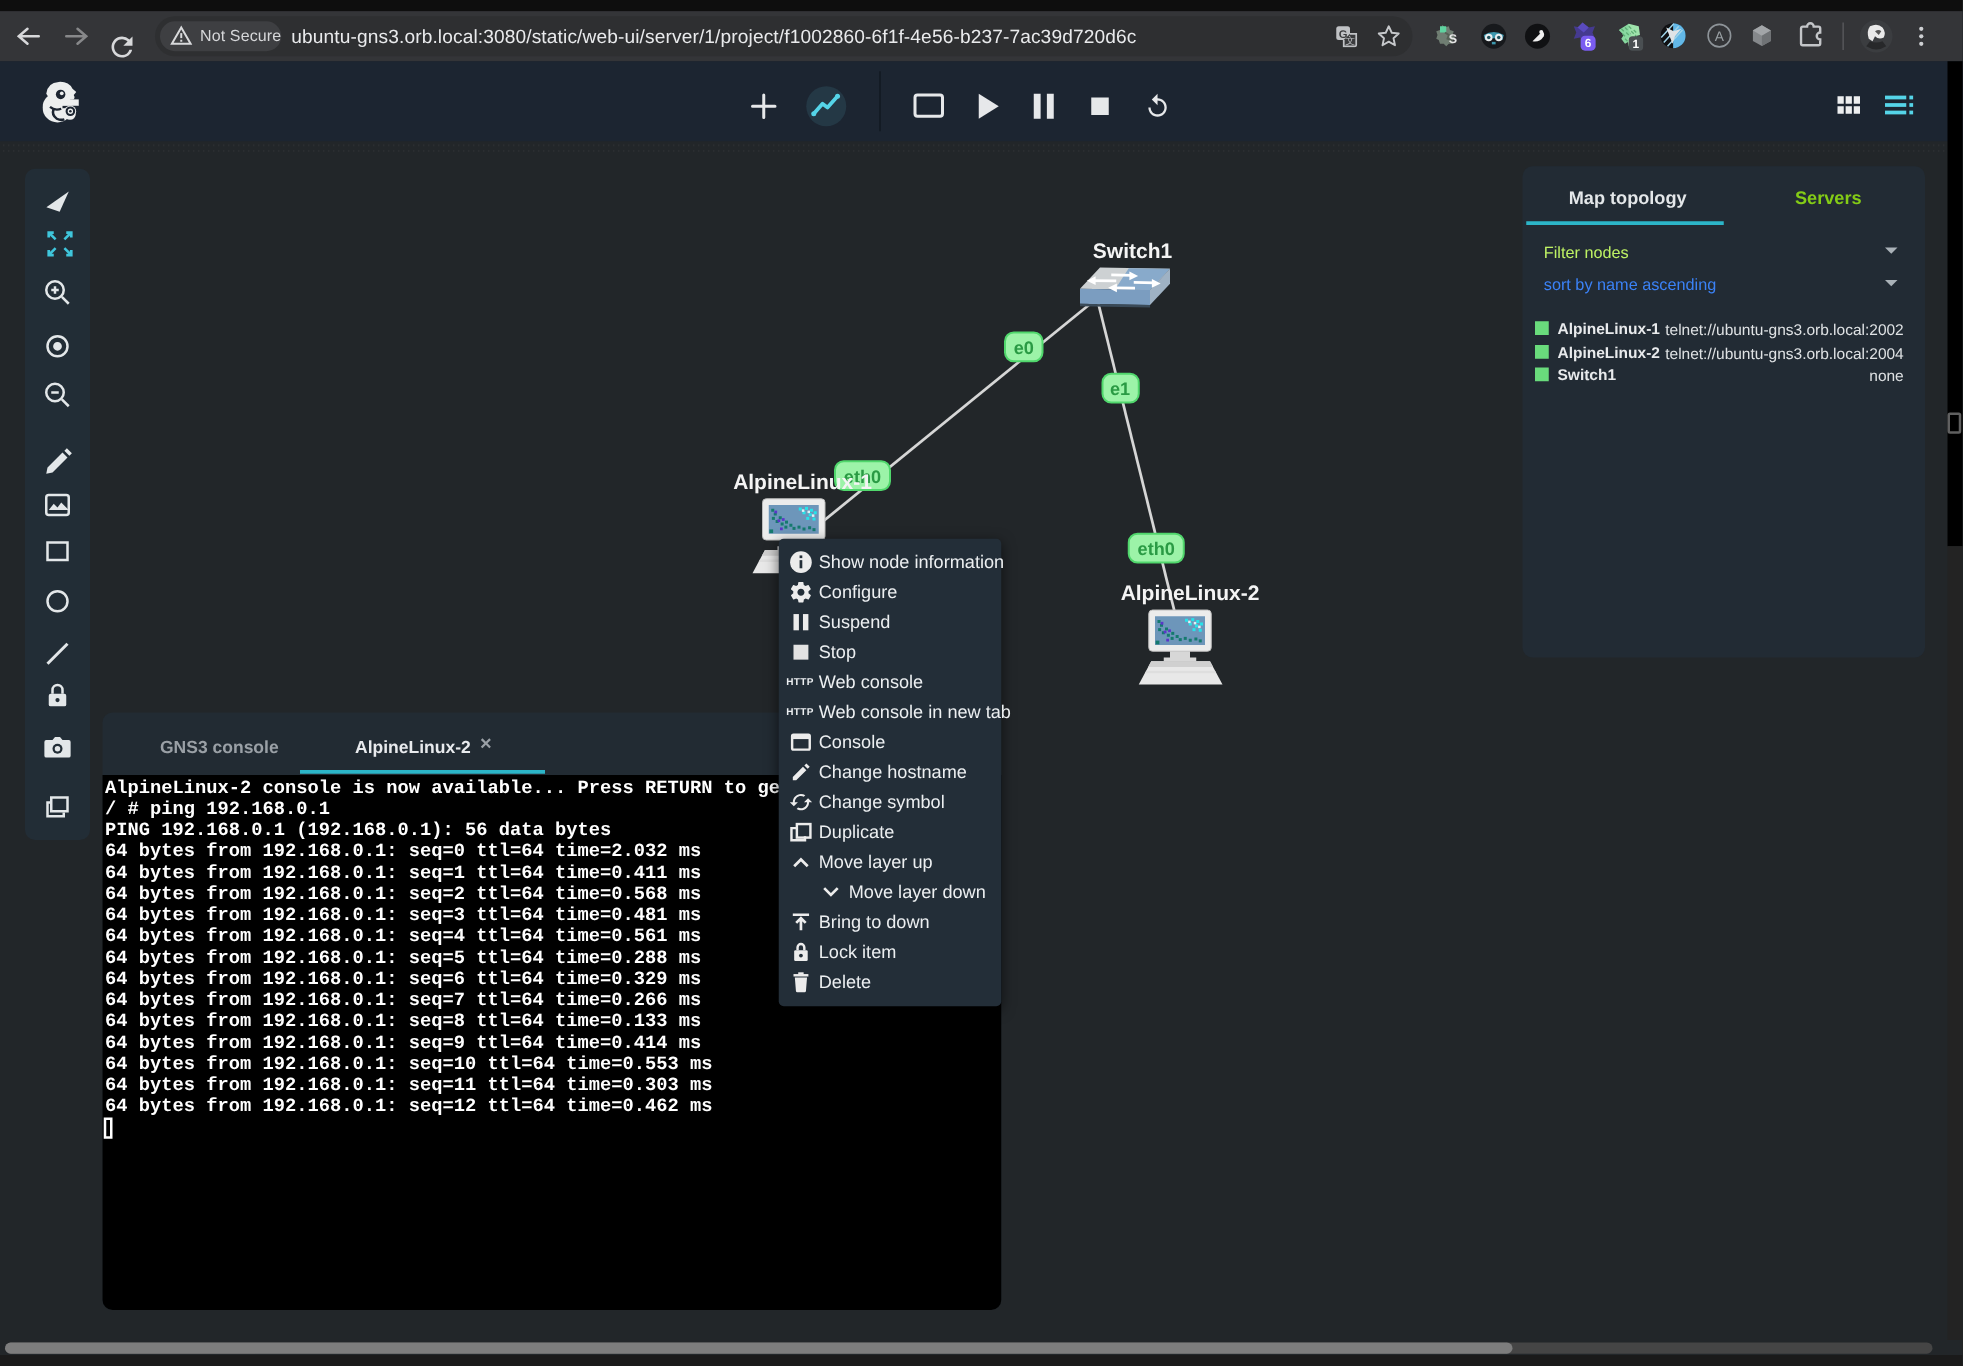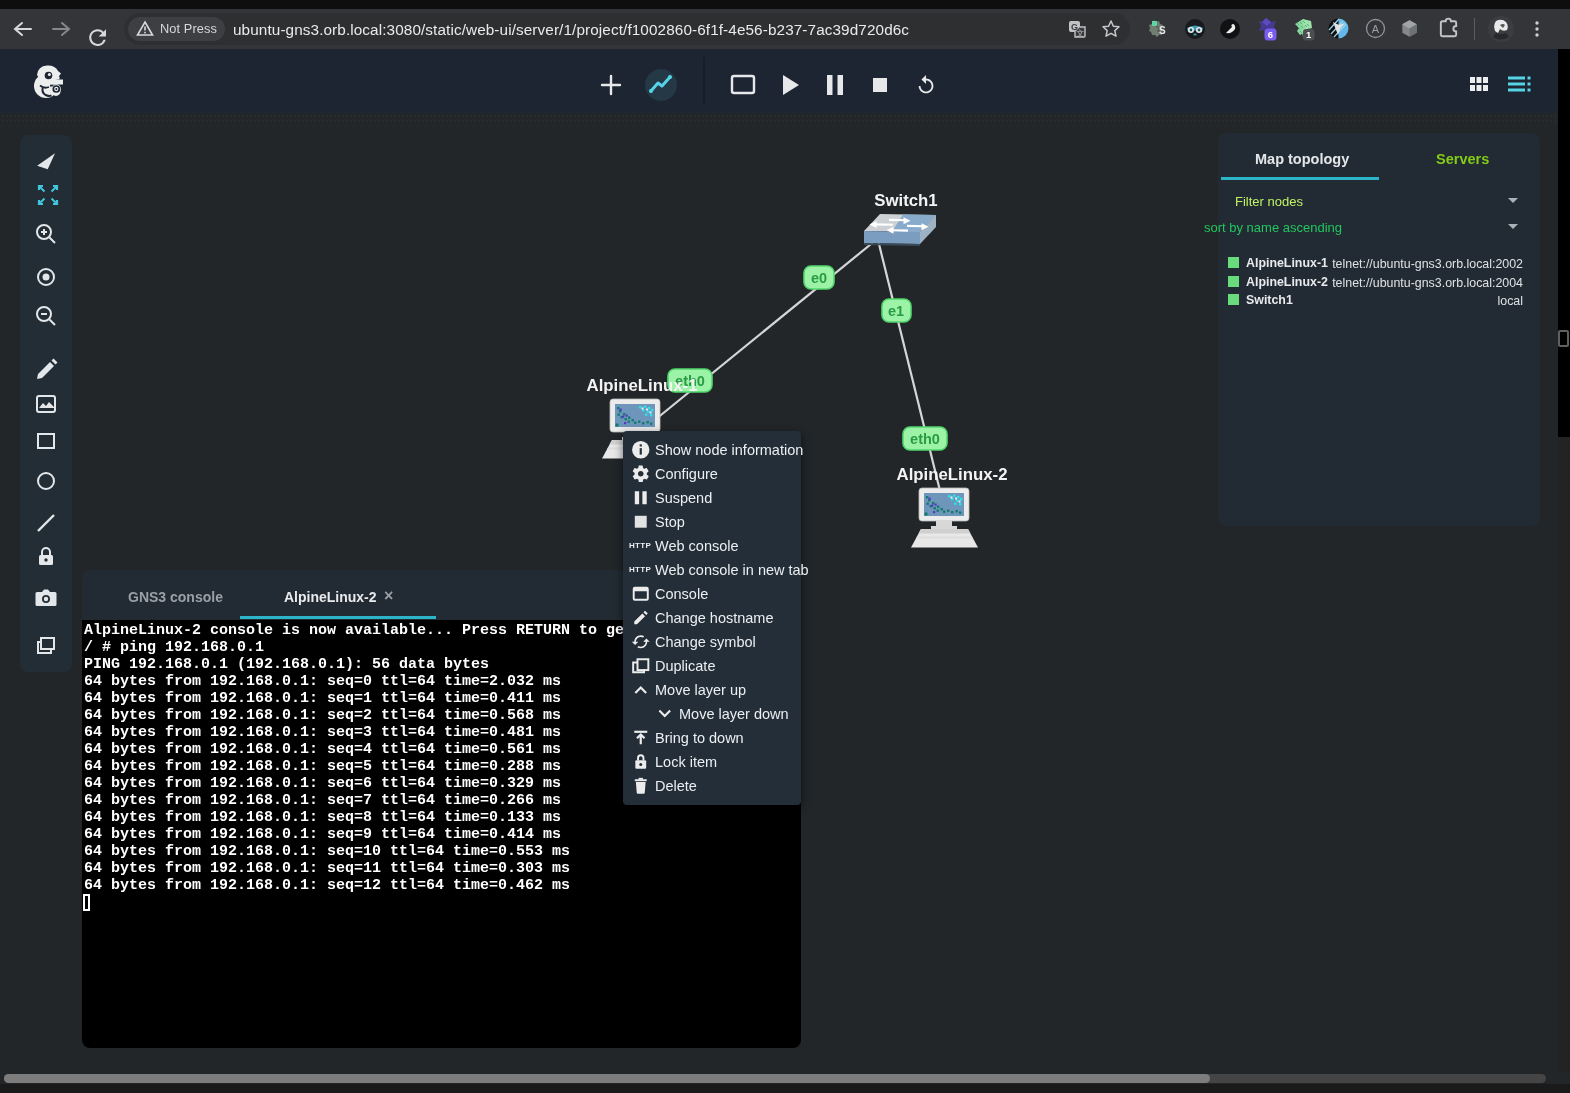--- a/index.html
+++ b/index.html
@@ -31,21 +31,21 @@
   #tab1{left:128px;top:589px;color:#9aa0a6;}
   #tab2{left:284px;top:589px;color:#e8eaed;}
   #tabx{left:384px;top:587px;color:#9aa0a6;font-size:16px;font-weight:bold;}
   #tabline{left:240px;top:616px;width:196px;height:2.5px;background:#2cb5c8;}
   
   #rpanel{left:1218px;top:133px;width:322px;height:393px;background:#222b34;border-radius:8px;}
   #rtab1{left:1255px;top:151px;color:#e4e7e9;font-size:14.5px;font-weight:bold;}
   #rtab2{left:1436px;top:151px;color:#84cc16;font-size:14.5px;font-weight:bold;}
   #rtabline{left:1221px;top:177px;width:158px;height:2.5px;background:#2cb5c8;}
   #filter{left:1235px;top:194px;color:#bef264;font-size:13px;}
-  #sort{left:1204px;top:220px;color:#22c55e;font-size:13px;}
+  #sort{left:1235px;top:220px;color:#3b82f6;font-size:13px;}
   .caret{width:0;height:0;border-left:5px solid transparent;border-right:5px solid transparent;border-top:5px solid #aab2b8;}
   .row{font-size:12.4px;color:#e8eaec;font-weight:bold;}
   .sq{width:11px;height:11px;background:#69db7c;}
   .rr{font-size:12.4px;color:#dfe2e4;text-align:right;margin-left:33px;}
   
   #menu{left:623px;top:431px;width:178px;height:374px;background:#232e38;border-radius:4px;
     box-shadow:0 3px 10px rgba(0,0,0,.55);z-index:40;}
   .mi{position:absolute;left:0;width:200px;height:24px;}
   .milabel{position:absolute;left:32px;top:3.5px;font-size:14.5px;color:#eceff1;white-space:nowrap;}
   .micon{position:absolute;left:8px;top:2px;width:19.5px;height:19.5px;}
@@ -74,21 +74,21 @@
     <path transform="scale(1.05)" fill="#d7d8da" d="M17.65 6.35A7.95 7.95 0 0 0 12 4c-4.42 0-7.99 3.58-7.99 8s3.57 8 7.99 8c3.73 0 6.84-2.55 7.73-6h-2.08A5.99 5.99 0 0 1 12 18c-3.31 0-6-2.69-6-6s2.69-6 6-6c1.66 0 3.14.69 4.22 1.78L13 11h7V4l-2.35 2.35z"></path>
   </g>
 </svg>
 <div class="abs" id="pill"></div>
 <div class="abs" id="chip"></div>
 <svg class="abs" style="left:136px;top:20px;" width="18" height="18" viewBox="0 0 18 18">
   <path d="M9,2 L16.5,15 H1.5 z" fill="none" stroke="#d8d9db" stroke-width="1.6"></path>
   <rect x="8.2" y="6.5" width="1.6" height="4" fill="#d8d9db"></rect>
   <rect x="8.2" y="11.8" width="1.6" height="1.6" fill="#d8d9db"></rect>
 </svg>
-<div class="abs" id="chiptext">Not Press</div>
+<div class="abs" id="chiptext">Not Secure</div>
 <div class="abs" id="urltext">ubuntu-gns3.orb.local:3080/static/web-ui/server/1/project/f1002860-6f1f-4e56-b237-7ac39d720d6c</div>
 
 <svg class="abs" style="left:1068px;top:20px;" width="18" height="18" viewBox="0 0 18 18">
   <rect x="1" y="1" width="11" height="11" rx="2" fill="#c0c2c5"></rect>
   <text x="6.5" y="10" font-size="9" font-weight="bold" fill="#3a3b3d" text-anchor="middle">G</text>
   <path d="M12,7 h5 v9 a1,1 0 0 1 -1,1 h-9 v-5" fill="#3a3b3d" stroke="#c0c2c5" stroke-width="1.4"></path>
   <text x="12.2" y="15.5" font-size="8" fill="#c0c2c5" text-anchor="middle">文</text>
 </svg>
 <svg class="abs" style="left:1101px;top:19px;" width="20" height="20" viewBox="0 0 20 20">
   <path d="M10,2 l2.4,5.2 5.6,.6 -4.2,3.8 1.2,5.6 -5,-2.9 -5,2.9 1.2,-5.6 -4.2,-3.8 5.6,-.6 z" fill="none" stroke="#c6c8cb" stroke-width="1.5" stroke-linejoin="round"></path>
@@ -398,21 +398,21 @@
 <div class="abs" id="sort">sort by name ascending</div>
 <div class="abs caret" style="left:1508px;top:224px;"></div>
 <div class="abs sq" style="left:1228px;top:257px;"></div>
 <div class="abs row" style="left:1246px;top:256px;">AlpineLinux-1</div>
 <div class="abs rr" style="right:47px;top:257px;">telnet://ubuntu-gns3.orb.local:2002</div>
 <div class="abs sq" style="left:1228px;top:276px;"></div>
 <div class="abs row" style="left:1246px;top:275px;">AlpineLinux-2</div>
 <div class="abs rr" style="right:47px;top:276px;">telnet://ubuntu-gns3.orb.local:2004</div>
 <div class="abs sq" style="left:1228px;top:294px;"></div>
 <div class="abs row" style="left:1246px;top:293px;">Switch1</div>
-<div class="abs rr" style="right:47px;top:294px;">local</div>
+<div class="abs rr" style="right:47px;top:294px;">none</div>
 
 <div class="abs" id="menu">
   <div class="mi" style="top:7px;">
     <svg class="micon" viewBox="0 0 18 18">
         <circle cx="9" cy="9" r="8" fill="#ececec"></circle>
         <rect x="8" y="7.5" width="2" height="6" fill="#232e38"></rect>
         <rect x="8" y="4" width="2" height="2" fill="#232e38"></rect>
       </svg>
     <div class="milabel">Show node information</div>
   </div>

